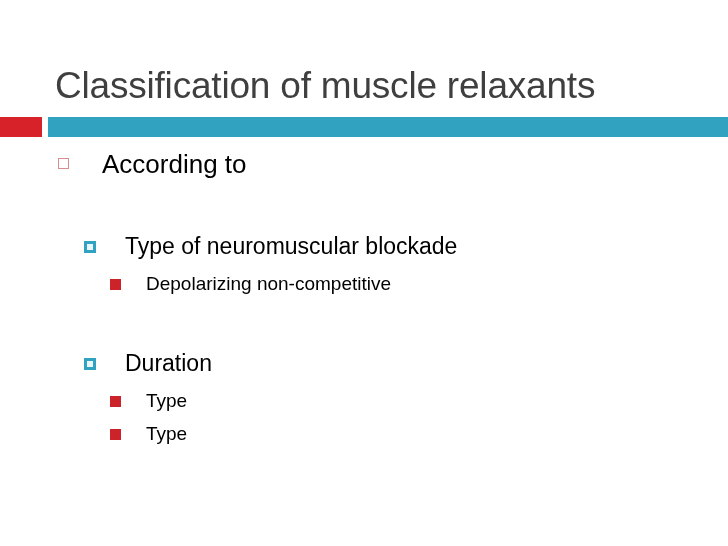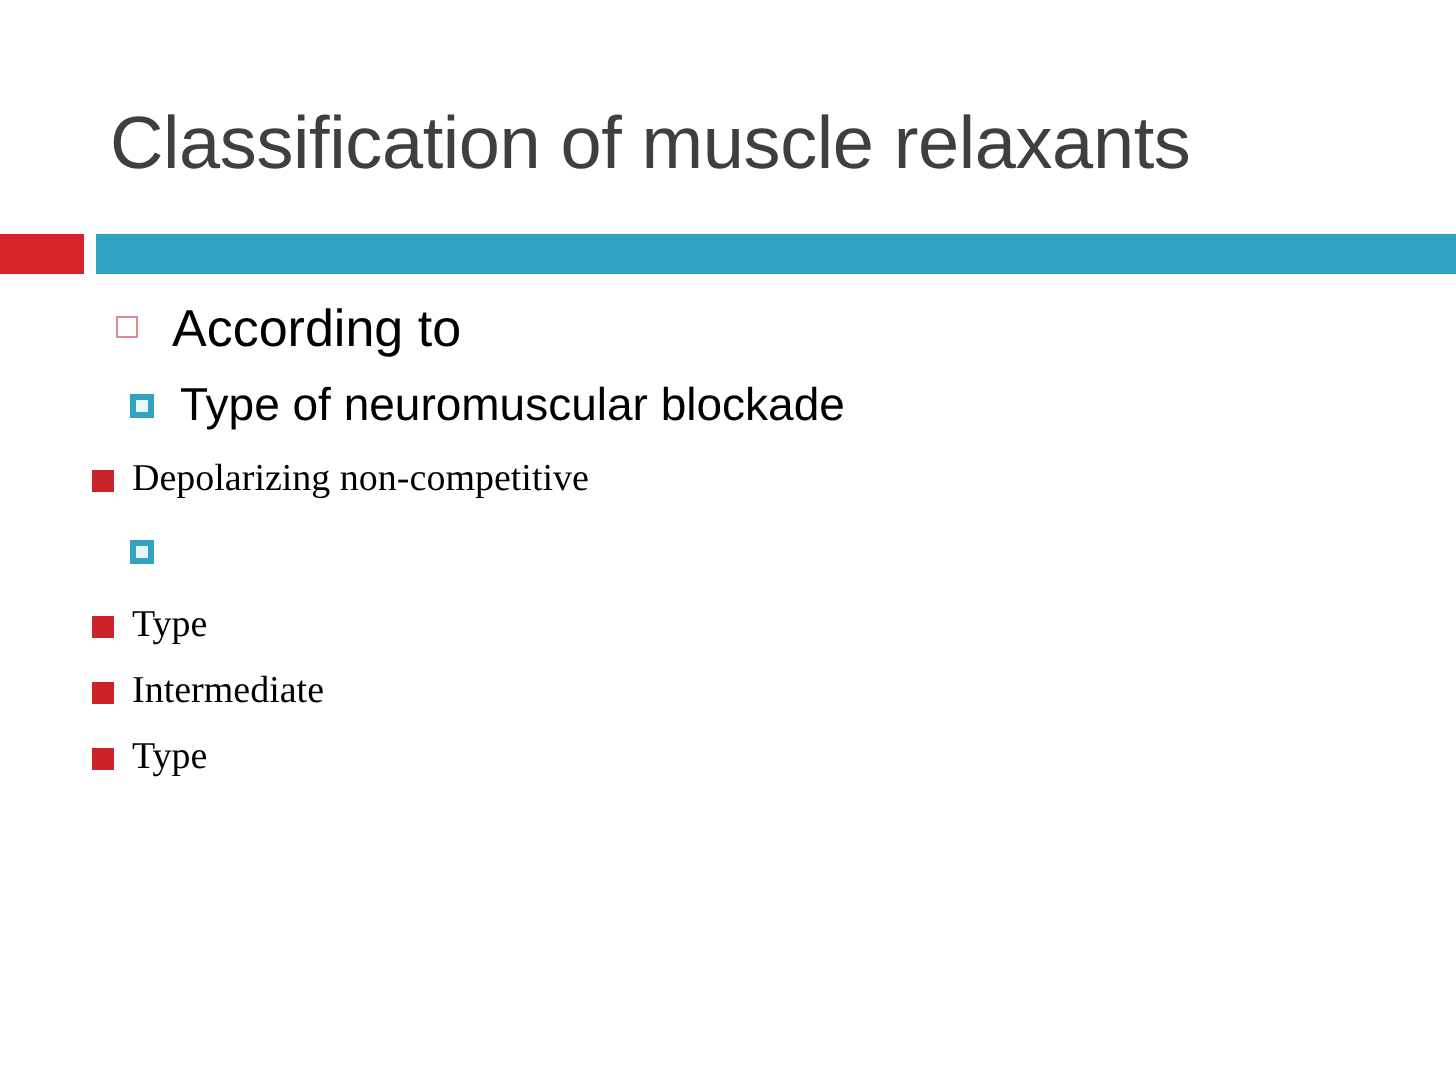--- a/index.html
+++ b/index.html
@@ -16,21 +16,21 @@
     width: 728px;
     height: 546px;
     background: #ffffff;
     overflow: hidden;
   }
 
   
   #slide-title {
     position: absolute;
     left: 55px;
-    top: 50px;
+    top: 64px;
     width: 660px;
     font-size: 37px;
     line-height: 44px;
     font-weight: 400;
     color: #3f3f3f;
     letter-spacing: -0.2px;
     white-space: nowrap;
   }
 
   
@@ -62,20 +62,21 @@
   #slide-body {
     position: absolute;
     left: 0;
     top: 147px;
     width: 728px;
   }
   .bullet-row {
     display: flex;
     align-items: flex-start;
     position: relative;
+    gap: 16px;
   }
   .bullet-mark {
     flex: 0 0 auto;
     display: inline-block;
     box-sizing: border-box;
   }
   .bullet-text {
     color: #000000;
     white-space: nowrap;
   }
@@ -93,22 +94,23 @@
     margin-top: 11px;
     margin-right: 17px;
   }
   .lvl1 .bullet-text {
     font-size: 26px;
     line-height: 34px;
   }
 
   
   .lvl2 {
-    padding-left: 65px;
+    padding-left: 84px;
     height: 40px;
+    margin-top: 44px;
   }
   .lvl2 .bullet-mark {
     width: 12px;
     height: 12px;
     background: #31a2c0;
     margin-top: 10px;
     margin-right: 13px;
     position: relative;
   }
   .lvl2 .bullet-mark::after {
@@ -120,23 +122,22 @@
     height: 6px;
     background: #eaf6fa;
   }
   .lvl2 .bullet-text {
     font-size: 23px;
     line-height: 31px;
   }
 
   
   .lvl3 {
-    padding-left: 46px;
+    padding-left: 110px;
     height: 33px;
-    font-family: Liberation Serif, serif;
   }
   .lvl3 .bullet-mark {
     width: 11px;
     height: 11px;
     background: #cc2229;
     margin-top: 8px;
     margin-right: 9px;
   }
   .lvl3 .bullet-text {
     font-size: 19px;
@@ -168,31 +169,28 @@
     </div>
 
     <div class="bullet-row lvl3">
       <span class="bullet-mark"></span>
       <span class="bullet-text">Depolarizing non-competitive</span>
     </div>
 
 
     <div class="bullet-row lvl2">
       <span class="bullet-mark"></span>
+      <span class="bullet-text">Duration</span>
     </div>
 
     <div class="bullet-row lvl3">
       <span class="bullet-mark"></span>
       <span class="bullet-text">Type</span>
     </div>
 
-    <div class="bullet-row lvl3">
-      <span class="bullet-mark"></span>
-      <span class="bullet-text">Intermediate</span>
-    </div>
 
     <div class="bullet-row lvl3">
       <span class="bullet-mark"></span>
       <span class="bullet-text">Type</span>
     </div>
 
   </div>
 </div>
 
 </body></html>

